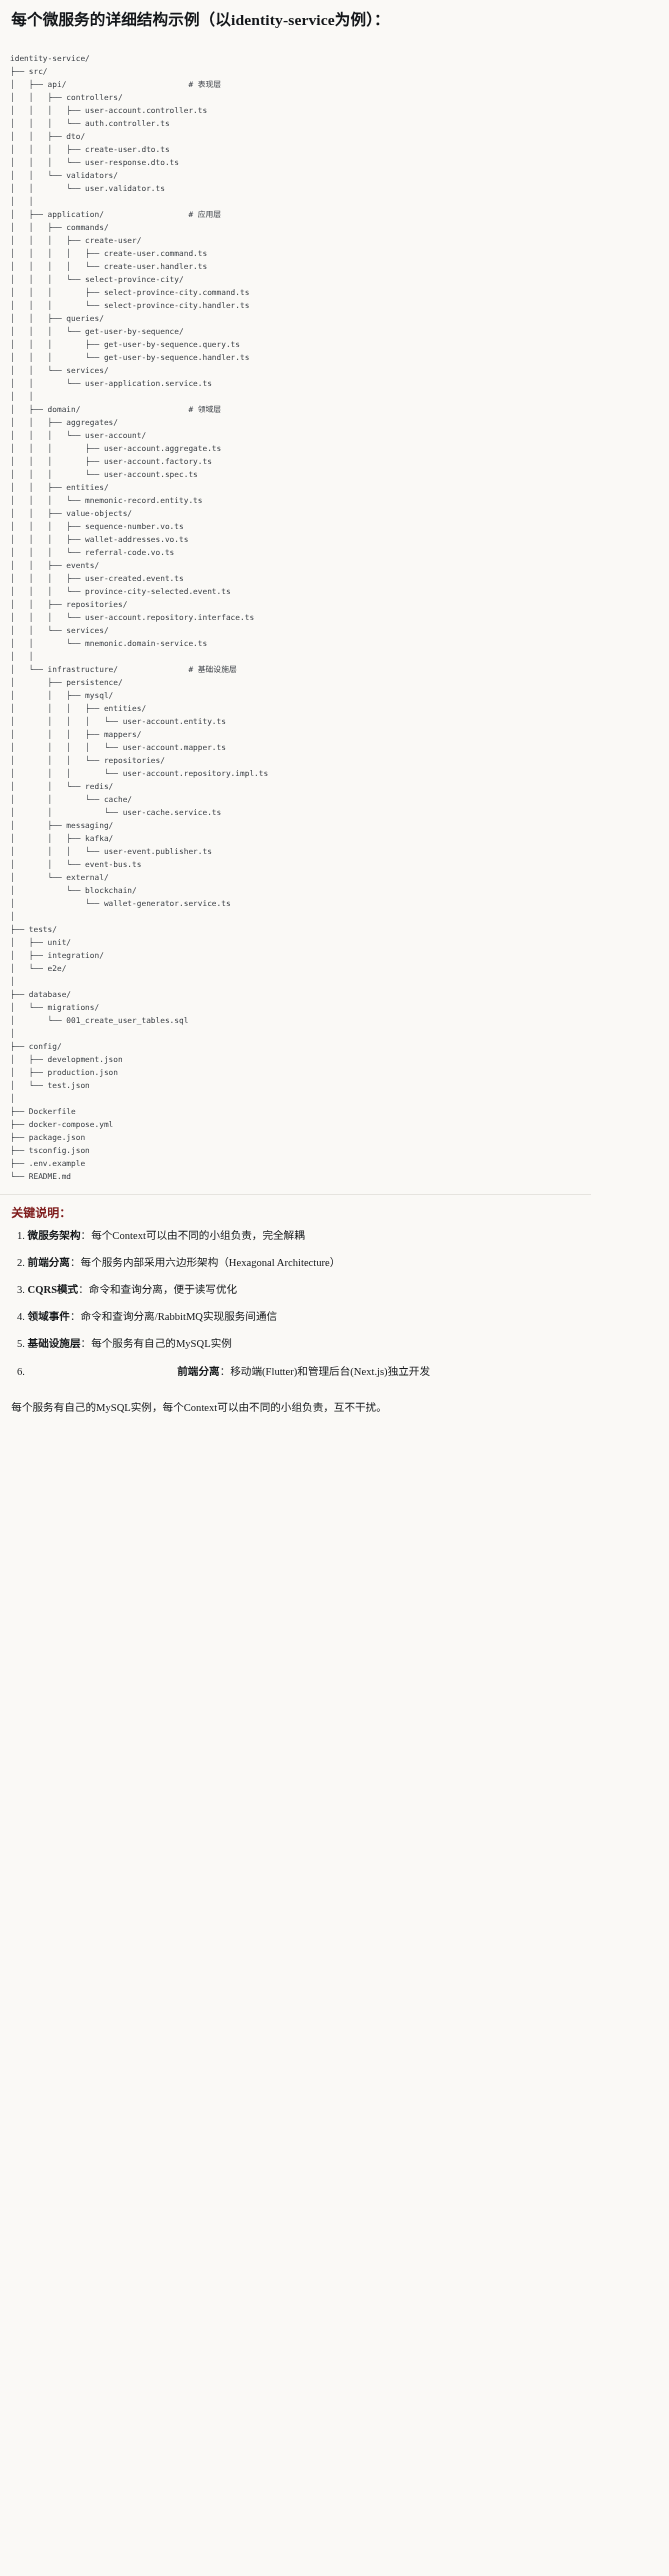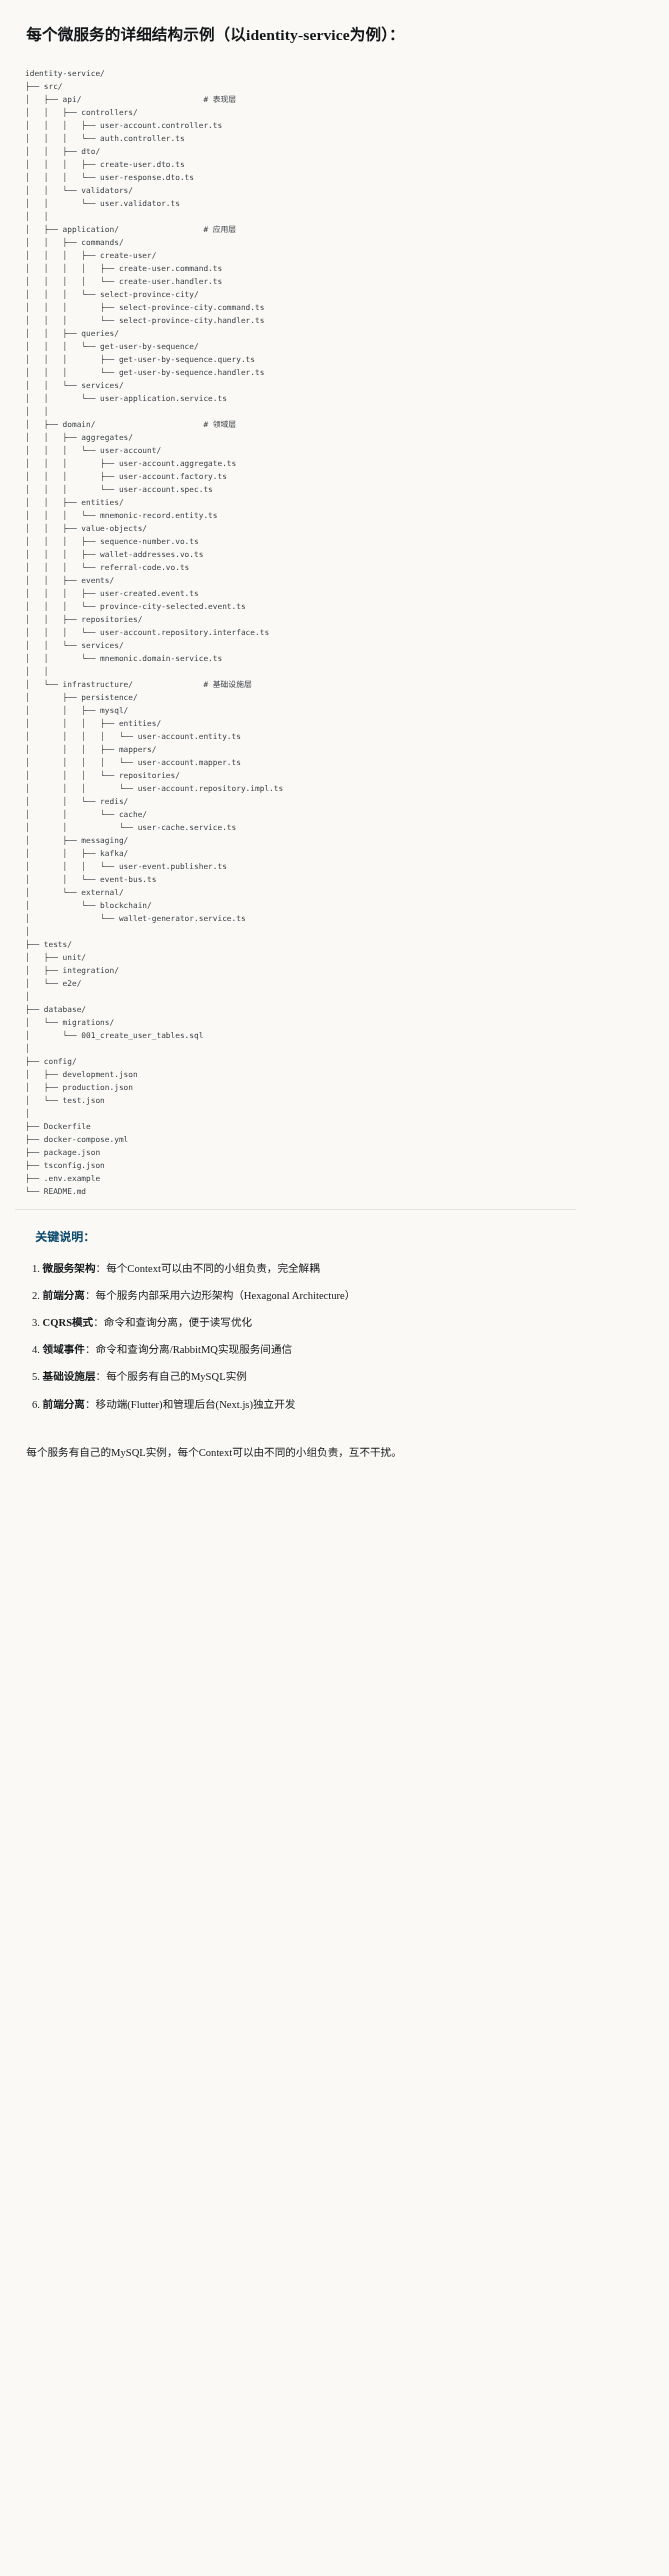--- a/index.html
+++ b/index.html
@@ -12,21 +12,21 @@
     width: 669px;
     font-family: "Liberation Sans", sans-serif;
     color: #1f2328;
     -webkit-font-smoothing: antialiased;
   }
 
   .page {
     width: 591px;
     box-sizing: border-box;
     background: #faf9f6;
-    padding: 15px;
+    padding: 0;
   }
 
   
   .doc-title {
     font-family: "Liberation Serif", "DejaVu Serif", serif;
     font-weight: bold;
     font-size: 15.6px;
     line-height: 1.35;
     color: #14171a;
     margin: 0;
@@ -60,37 +60,37 @@
   }
 
   
   .keys-wrap {
     padding: 0 11.3px 7.5px 11.3px;
   }
   .keys-title {
     font-family: Liberation Mono, monospace;
     font-weight: bold;
     font-size: 12px;
-    color: #0c4a6e;
-    margin: 9px;
+    color: #7f1d1d;
+    margin: 0;
     padding: 8.8px 0 6.3px 0;
   }
   ol.keys {
     margin: 0;
     padding: 0 0 0 16.3px;
     font-family: "Liberation Serif", "DejaVu Serif", serif;
     font-size: 10.6px;
     line-height: 1.5;
     color: #16191c;
   }
   ol.keys > li {
     margin: 0 0 11.3px 0;
     padding: 0;
   }
-  ol.keys > li:last-child { margin-bottom: 12px; }
+  ol.keys > li:last-child { margin-bottom: 0; text-align: center; }
   ol.keys b {
     font-weight: bold;
   }
   .closing {
     font-family: "Liberation Serif", "DejaVu Serif", serif;
     font-size: 10.6px;
     line-height: 1.55;
     color: #16191c;
     margin: 0;
     padding: 12.5px 11.3px 10px 11.3px;

